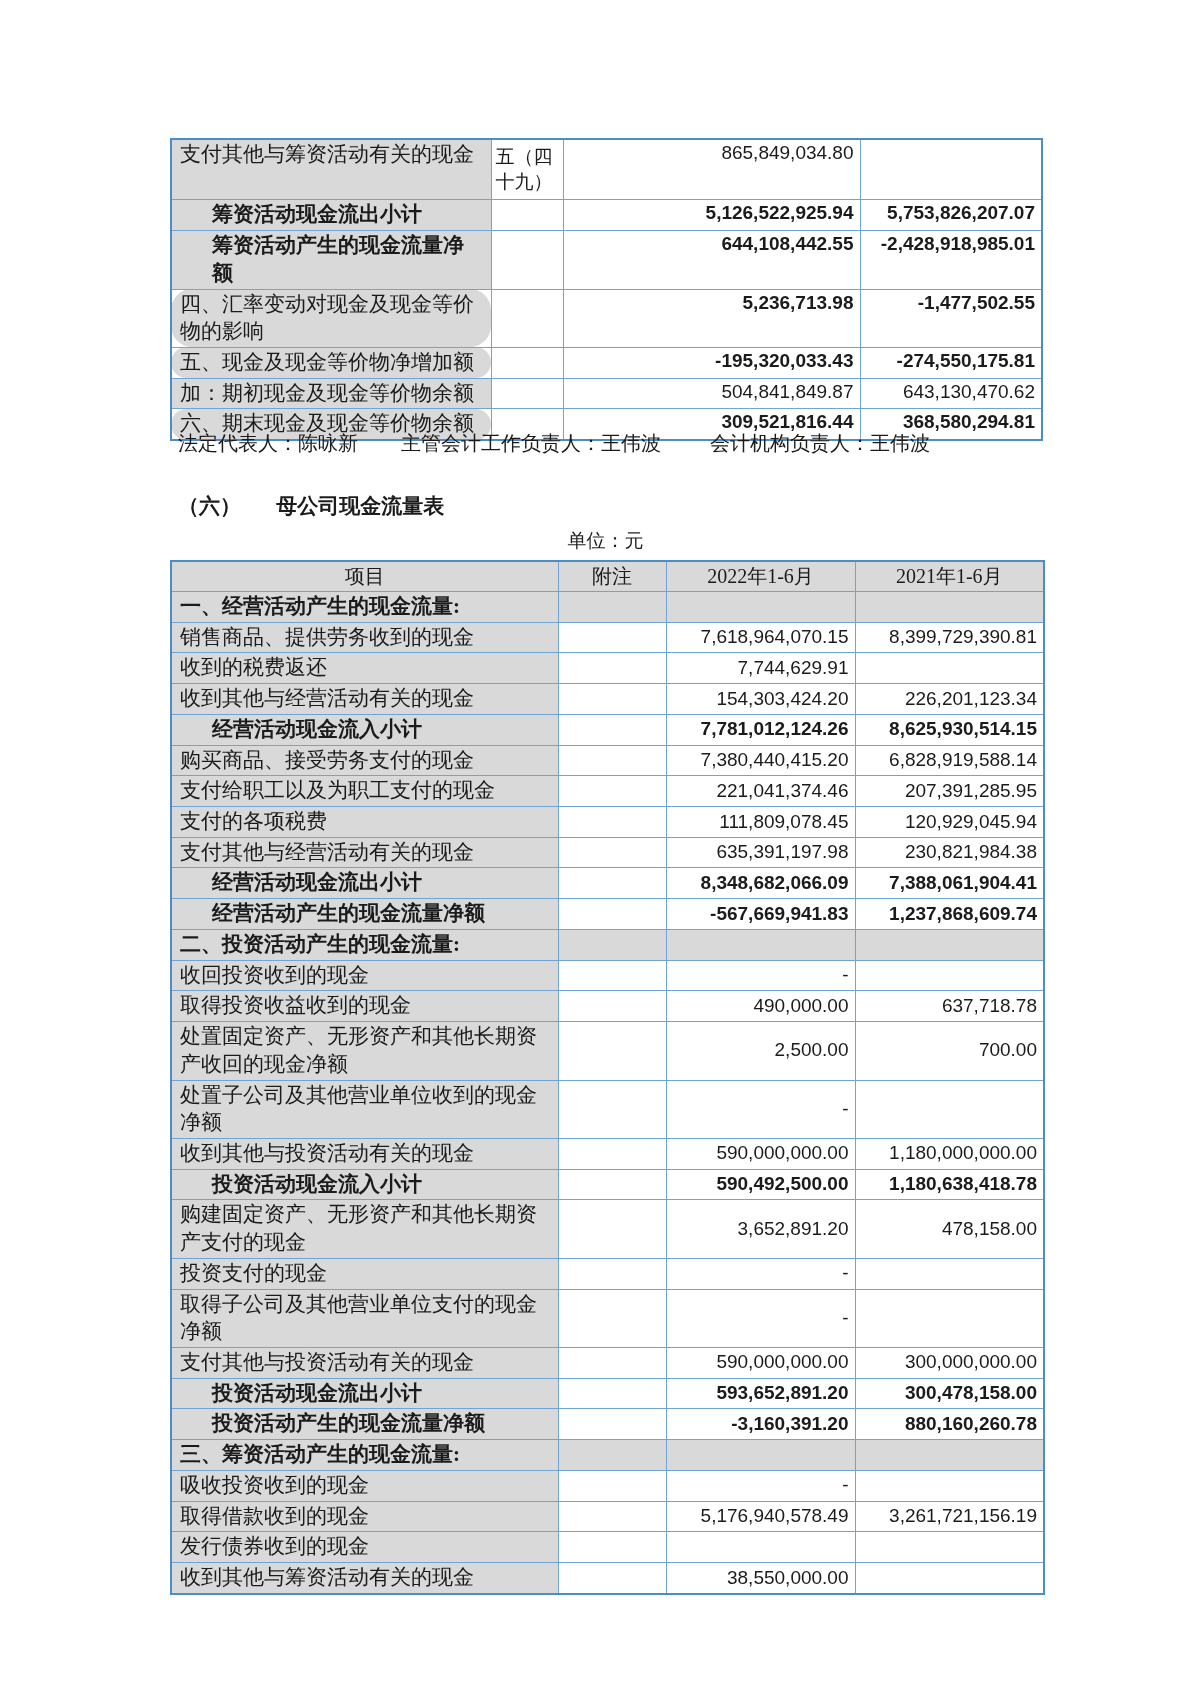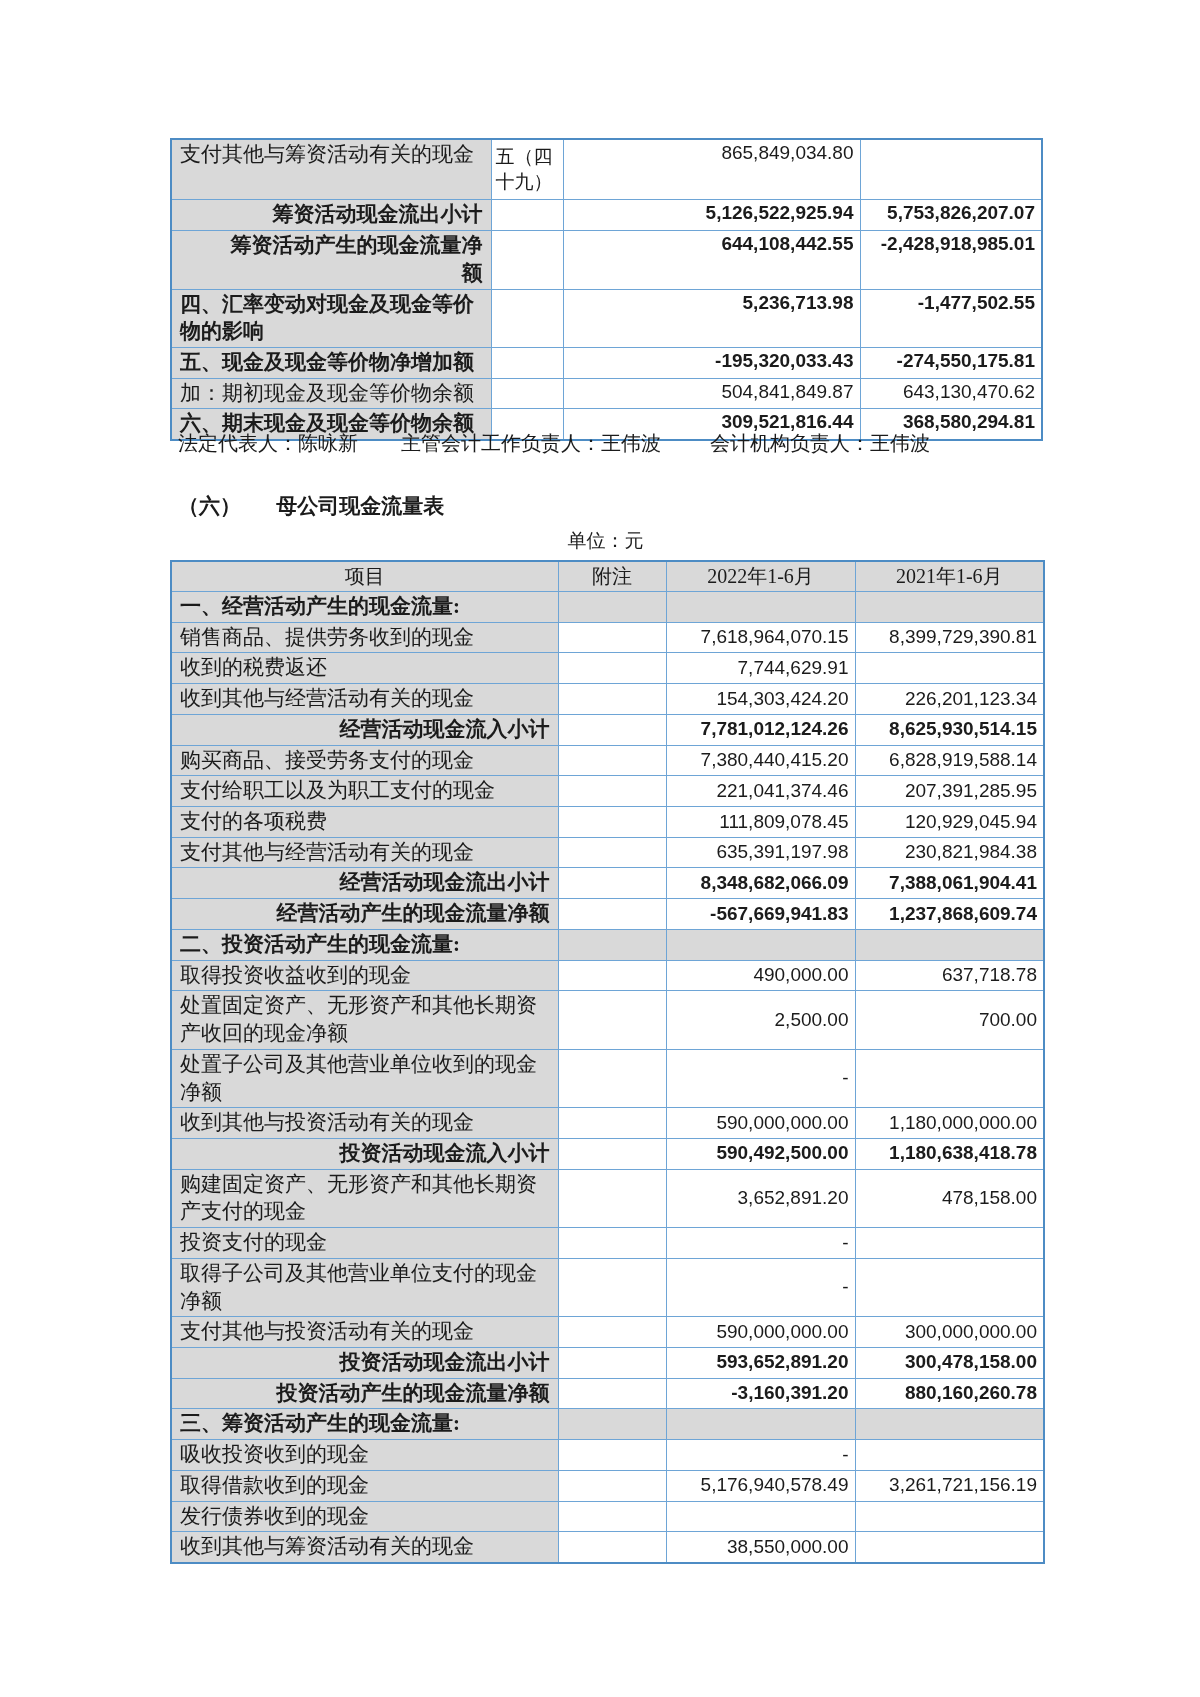--- a/index.html
+++ b/index.html
@@ -21,23 +21,23 @@
   .c-item { font-size:21px; line-height:1.32; padding:1px 8px; background:#d9d9d9; text-align:left; word-break:break-all; }
   .c-note { font-size:19px; line-height:1.3; padding:5px 4px; background:#ffffff; text-align:left; word-break:break-all; }
   .c-num  { font-family:"Liberation Sans","DejaVu Sans",sans-serif; font-size:19px; line-height:1.3;
             padding:1px 6px; background:#ffffff; text-align:right; }
 
   tr.h-s td, tr.h-s th { height:29px; }
   tr.h-d td { height:58px; }
   .table2 tr.h-s td, .table2 tr.h-s th { height:28px; }
   .table2 tr.h-d td { height:57px; }
 
-  .row-subtotal .c-item { text-align:right; font-weight:bold;padding-left:40px; }
+  .row-subtotal .c-item { text-align:left; font-weight:bold;padding-left:40px; }
   .row-subtotal .c-num  { font-weight:bold; }
-  .row-secdata  .c-item { font-weight:bold; }
+  .row-secdata  .c-item { font-weight:normal;border-radius:21px; }
   .row-secdata  .c-num  { font-weight:bold; }
   .row-section  .c-item { font-weight:bold; }
   .row-section  .c-note, .row-section .c-num { background:#d9d9d9; }
 
   .table2 th { font-size:20px; font-weight:normal; background:#d9d9d9; text-align:center; padding:1px 4px; }
 
   .sig-line { position:absolute; left:178px; top:430px; width:880px; font-size:20px; white-space:nowrap; }
   .sig-part2 { margin-left:38px; }
   .sig-part3 { margin-left:44px; }
 
@@ -199,20 +199,26 @@
           <td class="c-num">-567,669,941.83</td>
           <td class="c-num">1,237,868,609.74</td>
         </tr>
         <tr class="row-section h-s">
           <td class="c-item">二、投资活动产生的现金流量:</td>
           <td class="c-note"></td>
           <td class="c-num"></td>
           <td class="c-num"></td>
         </tr>
         <tr class="row-data h-s">
+          <td class="c-item">收回投资收到的现金</td>
+          <td class="c-note"></td>
+          <td class="c-num">-</td>
+          <td class="c-num"></td>
+        </tr>
+        <tr class="row-data h-s">
           <td class="c-item">取得投资收益收到的现金</td>
           <td class="c-note"></td>
           <td class="c-num">490,000.00</td>
           <td class="c-num">637,718.78</td>
         </tr>
         <tr class="row-data h-d">
           <td class="c-item">处置固定资产、无形资产和其他长期资产收回的现金净额</td>
           <td class="c-note"></td>
           <td class="c-num">2,500.00</td>
           <td class="c-num">700.00</td>

